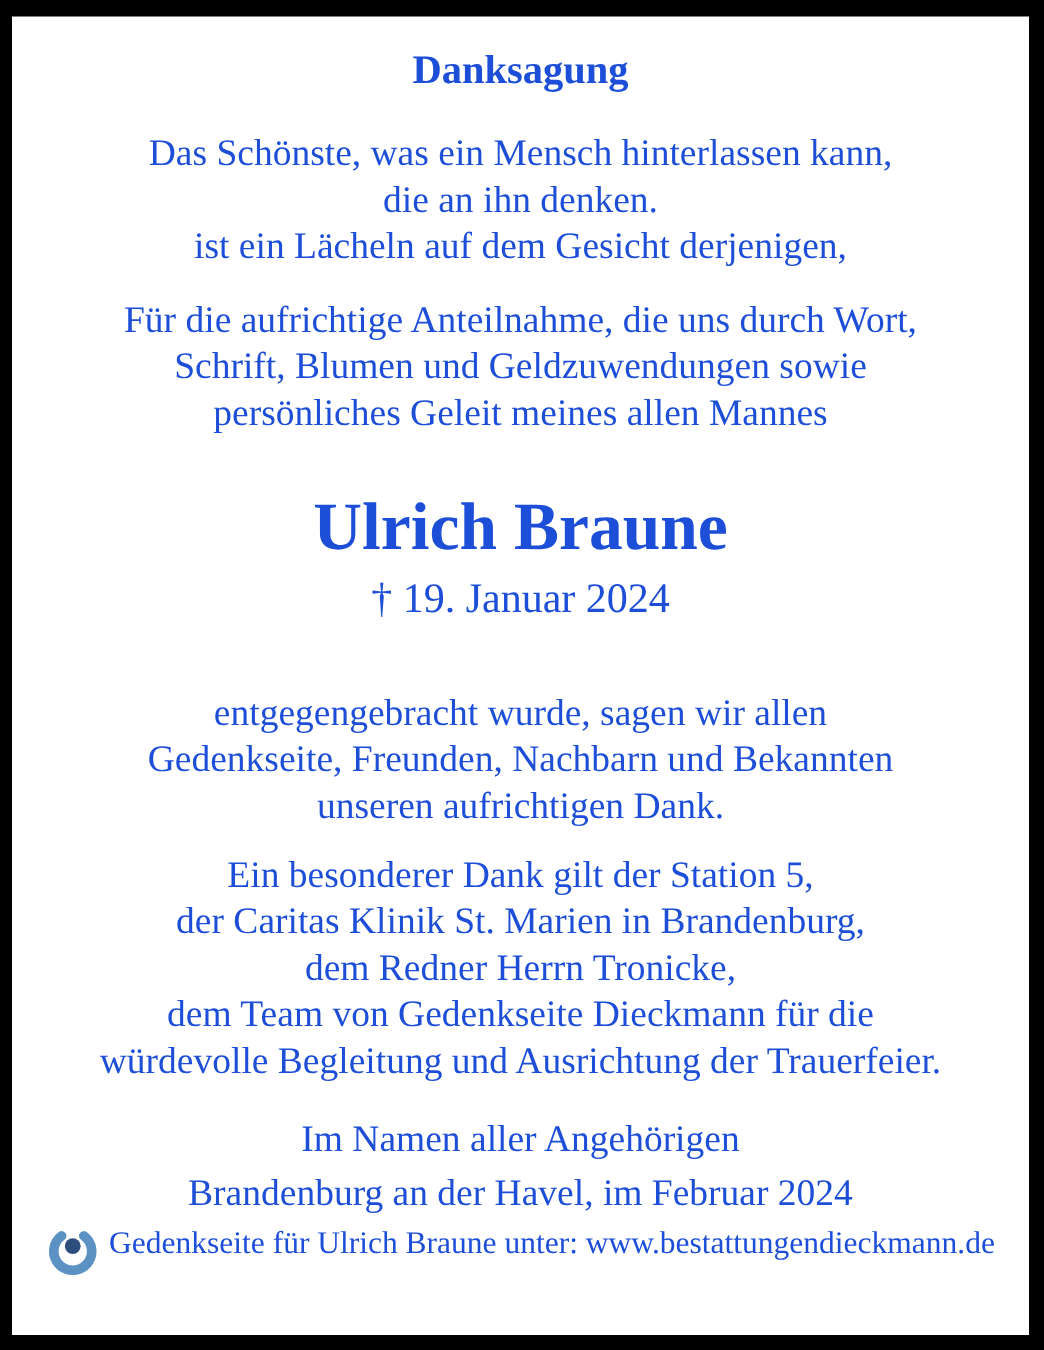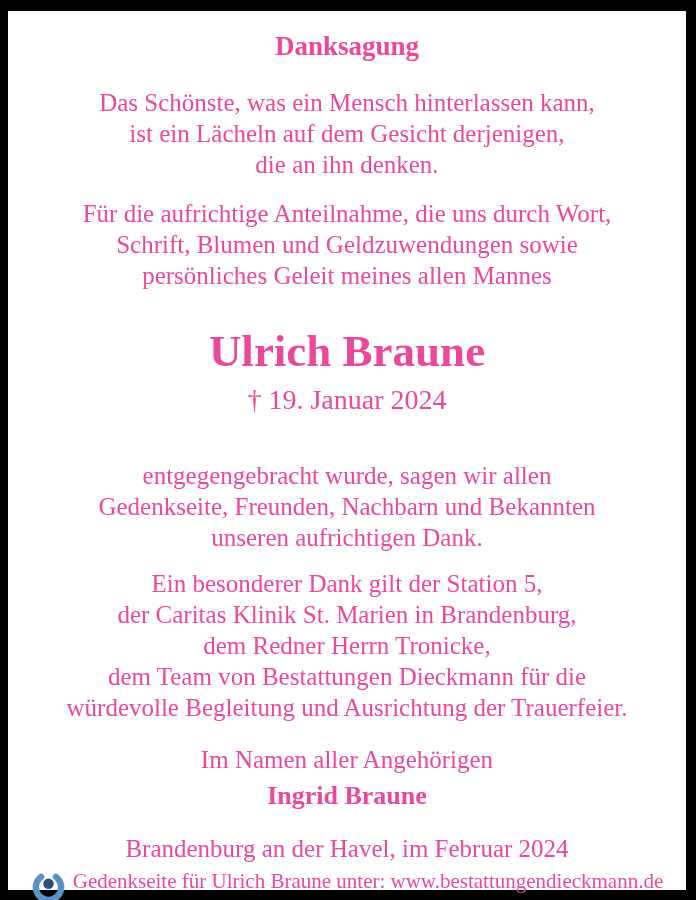--- a/index.html
+++ b/index.html
@@ -19,21 +19,21 @@
     width: 696px;
     height: 900px;
     padding: 11px 10px 10px 8px;
     background: #000000;
   }
   .page {
     box-sizing: border-box;
     width: 100%;
     height: 100%;
     background: #ffffff;
-    color: #ec4899;
+    color: #1d4ed8;
     display: flex;
     flex-direction: column;
     align-items: center;
     padding-top: 18px;
     text-align: center;
   }
   .line {
     white-space: nowrap;
   }
   .notice-title {
@@ -104,22 +104,22 @@
 </head>
 <body>
 
 <div class="frame">
   <div class="page">
 
     <div class="notice-title">Danksagung</div>
 
     <div class="para para-epigraph">
       <div class="line">Das Schönste, was ein Mensch hinterlassen kann,</div>
+      <div class="line">die an ihn denken.</div>
       <div class="line">ist ein Lächeln auf dem Gesicht derjenigen,</div>
-      <div class="line">die an ihn denken.</div>
     </div>
 
     <div class="para para-intro">
       <div class="line">Für die aufrichtige Anteilnahme, die uns durch Wort,</div>
       <div class="line">Schrift, Blumen und Geldzuwendungen sowie</div>
       <div class="line">persönliches Geleit meines allen Mannes</div>
     </div>
 
     <div class="deceased-name">Ulrich Braune</div>
 
@@ -128,27 +128,26 @@
     <div class="para para-thanks">
       <div class="line">entgegengebracht wurde, sagen wir allen</div>
       <div class="line">Gedenkseite, Freunden, Nachbarn und Bekannten</div>
       <div class="line">unseren aufrichtigen Dank.</div>
     </div>
 
     <div class="para para-special">
       <div class="line">Ein besonderer Dank gilt der Station 5,</div>
       <div class="line">der Caritas Klinik St. Marien in Brandenburg,</div>
       <div class="line">dem Redner Herrn Tronicke,</div>
-      <div class="line">dem Team von Bestattungen Dieckmann für die</div>
+      <div class="line">dem Team von Gedenkseite Dieckmann für die</div>
       <div class="line">würdevolle Begleitung und Ausrichtung der Trauerfeier.</div>
     </div>
 
     <div class="closing-line">Im Namen aller Angehörigen</div>
 
-    <div class="signature-line">Ingrid Braune</div>
 
     <div class="place-date-line">Brandenburg an der Havel, im Februar 2024</div>
 
     <div class="footer-row">
       <svg class="logo" viewBox="0 0 36 38" aria-hidden="true">
         <path d="M 25.6 10.2 A 13 13 0 1 1 10.4 10.2" fill="none" stroke-width="6.6" stroke-linecap="round" stroke="#5b92c3"></path>
         <circle cx="18" cy="17.2" r="5.4" fill="#2e4e7e"></circle>
       </svg>
       <div class="memorial-text">Gedenkseite für Ulrich Braune unter: www.bestattungendieckmann.de</div>
     </div>

